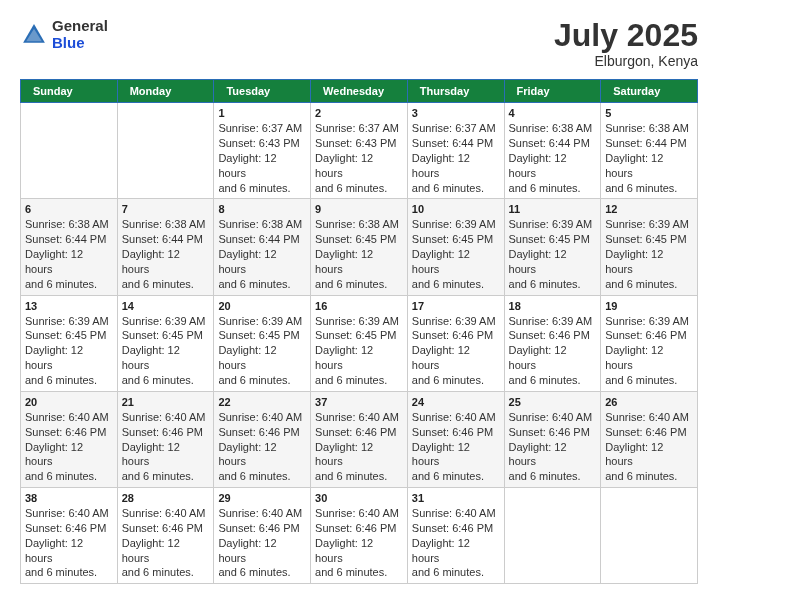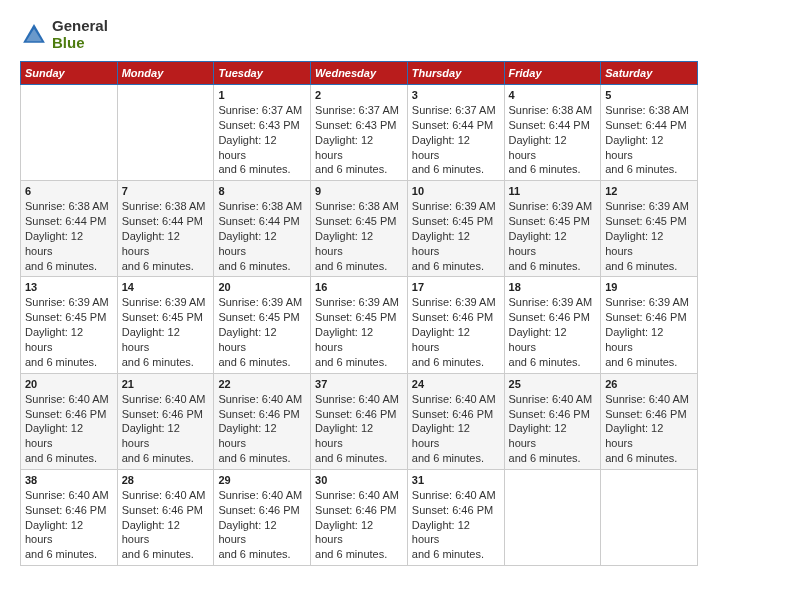--- a/index.html
+++ b/index.html
@@ -33,21 +33,21 @@
       line-height: 1.1;
     }
     .logo-general {
       font-size: 15px;
       font-weight: bold;
       color: #333;
     }
     .logo-blue {
       font-size: 15px;
       font-weight: bold;
-      color: #4d7c0f;
+      color: #1d4ed8;
     }
     .logo-icon {
       width: 28px;
       height: 28px;
     }
     .title-block {
       text-align: right;
     }
     .cal-title {
       font-size: 32px;
@@ -58,27 +58,26 @@
     .cal-subtitle {
       font-size: 14px;
       color: #333;
     }
     .calendar {
       width: 100%;
       border-collapse: collapse;
       font-size: 9.5px;
     }
     .calendar thead tr th {
-      background: #b91c1c;
+      background: #15803d;
       color: #fff;
-      padding: 5px 4px;
+      padding: 5px 12px;
       text-align: left;
       font-size: 11px;
       border: 1px solid #2a6db5;
-      font-style: italic;
     }
     .calendar tbody tr td {
       border: 1px solid #ccc;
       vertical-align: top;
       padding: 4px 4px 3px 4px;
       width: calc(100% / 7);
       height: 82px;
       background: #fff;
     }
     .calendar tbody tr:nth-child(even) td {
@@ -107,20 +106,24 @@
   <div class="header">
     <div class="logo">
       <svg class="logo-icon" viewBox="0 0 36 36">
         <polygon points="18,4 32,28 4,28" fill="#2a6db5"></polygon>
         <polygon points="18,10 28,26 8,26" fill="#fff" opacity="0.3"></polygon>
       </svg>
       <div class="logo-text">
         <span class="logo-general">General</span>
         <span class="logo-blue">Blue</span>
       </div>
+    </div>
+    <div class="title-block">
+      <div class="cal-title">July 2025</div>
+      <div class="cal-subtitle">Elburgon, Kenya</div>
     </div>
   </div>
 
   <table class="calendar">
     <thead>
       <tr>
         <th>Sunday</th>
         <th>Monday</th>
         <th>Tuesday</th>
         <th>Wednesday</th>

